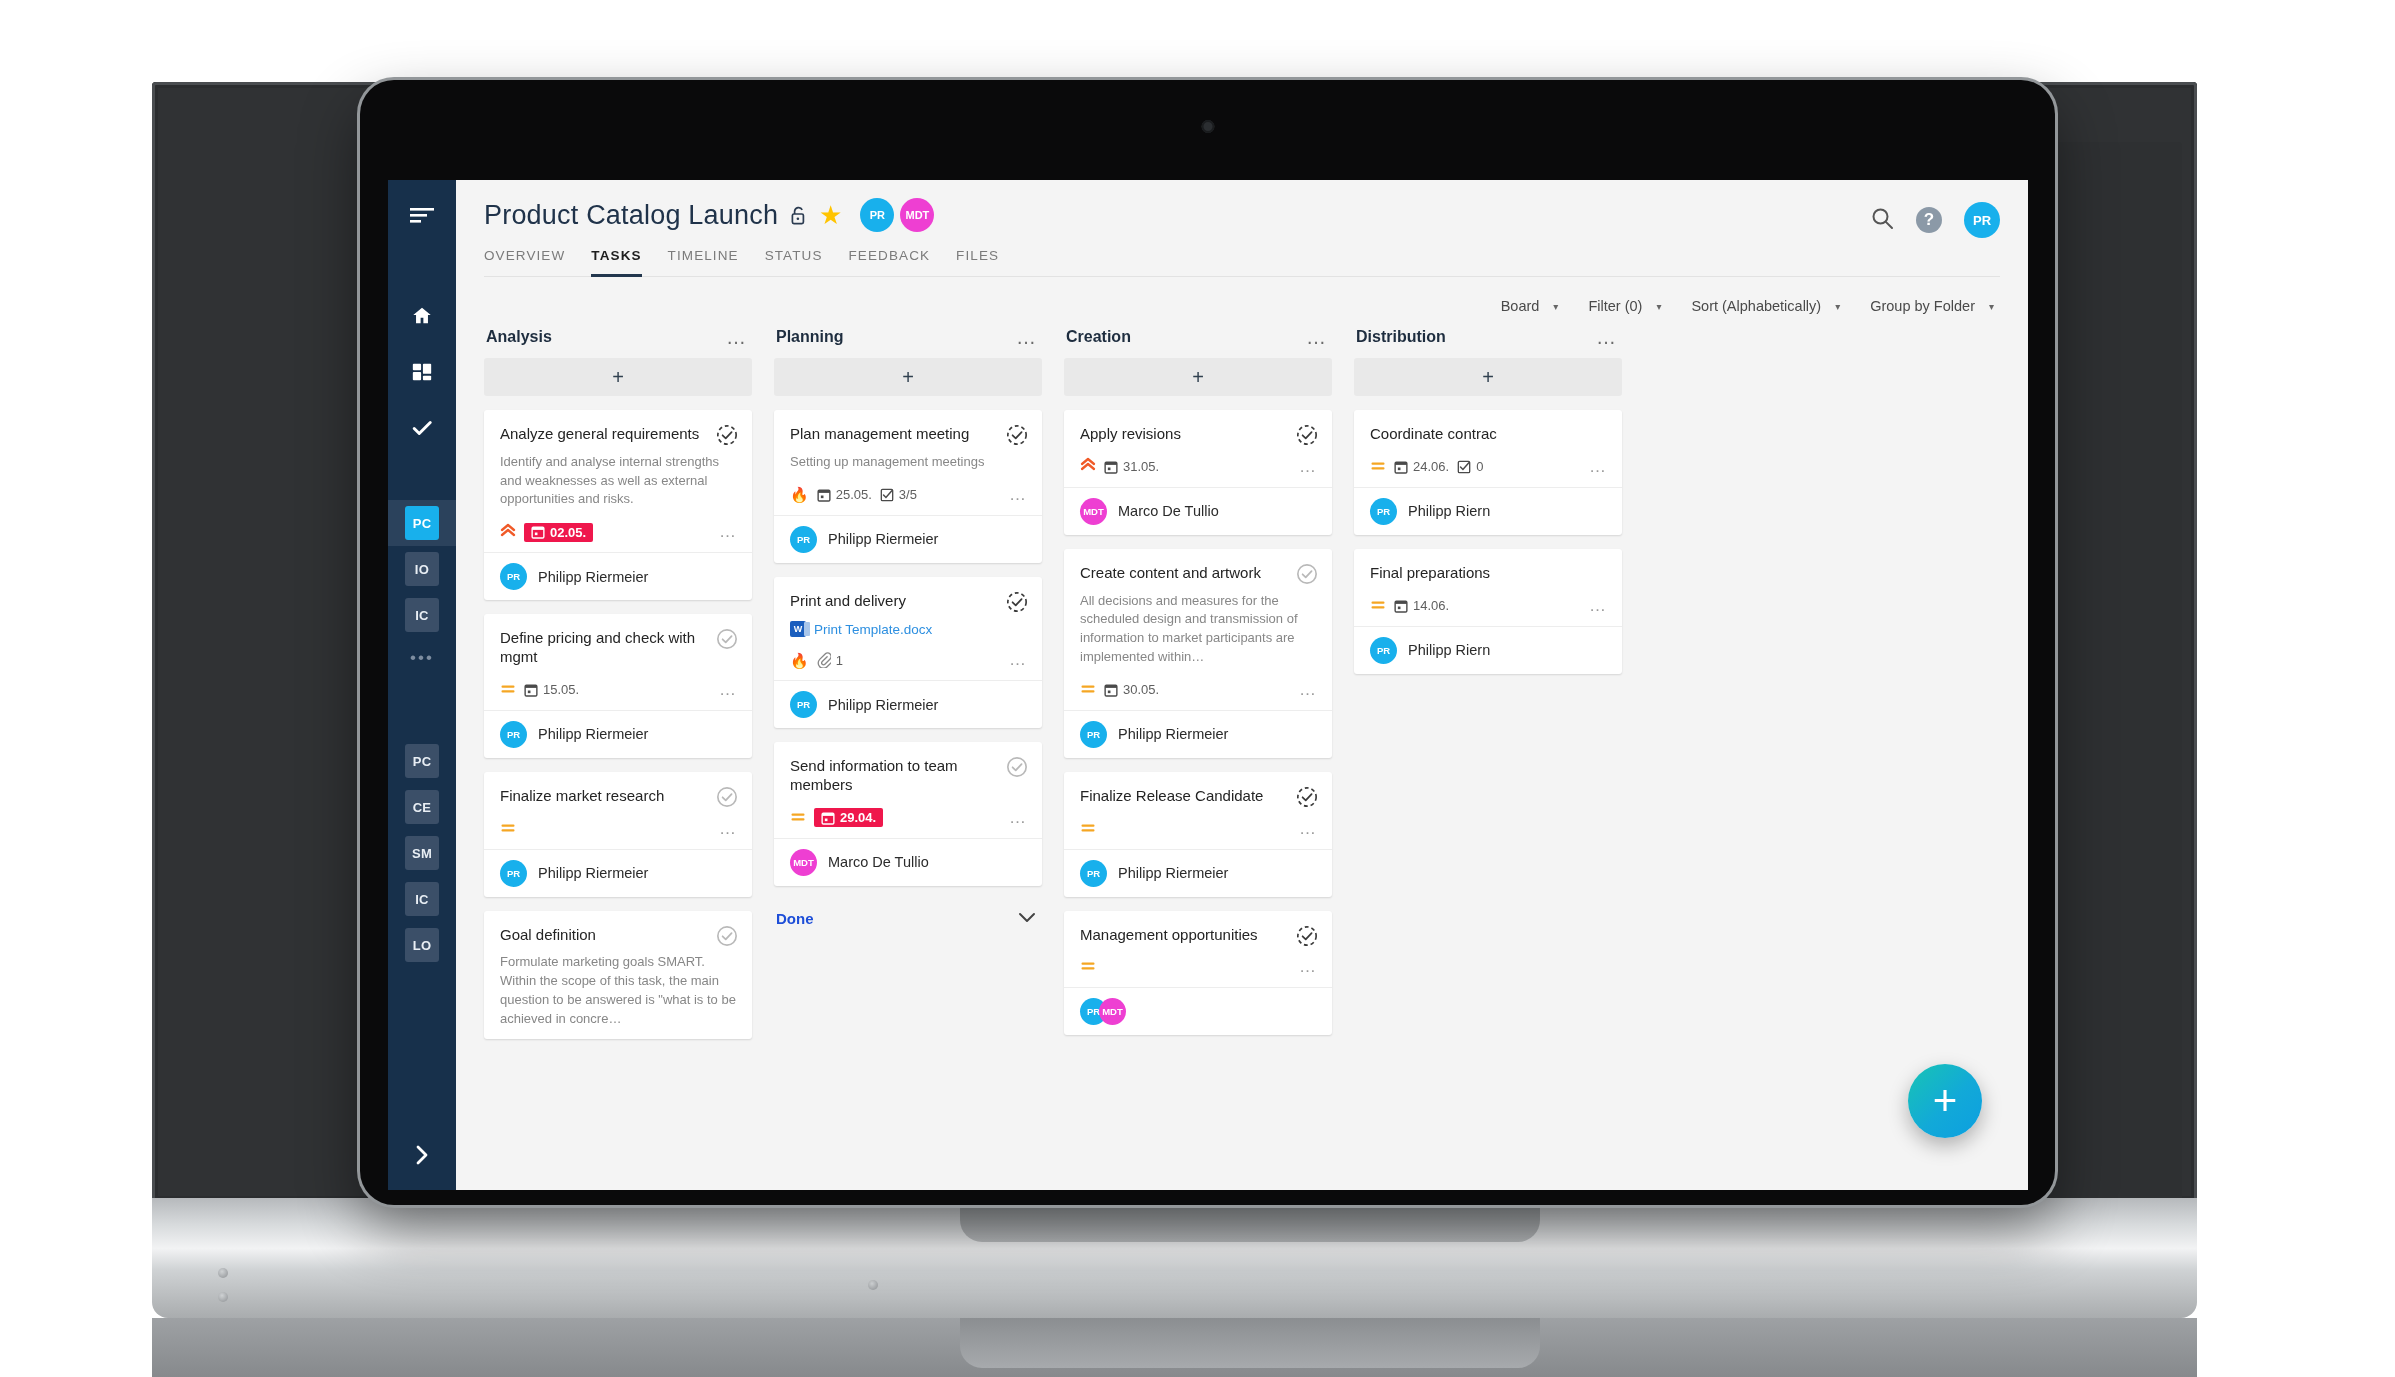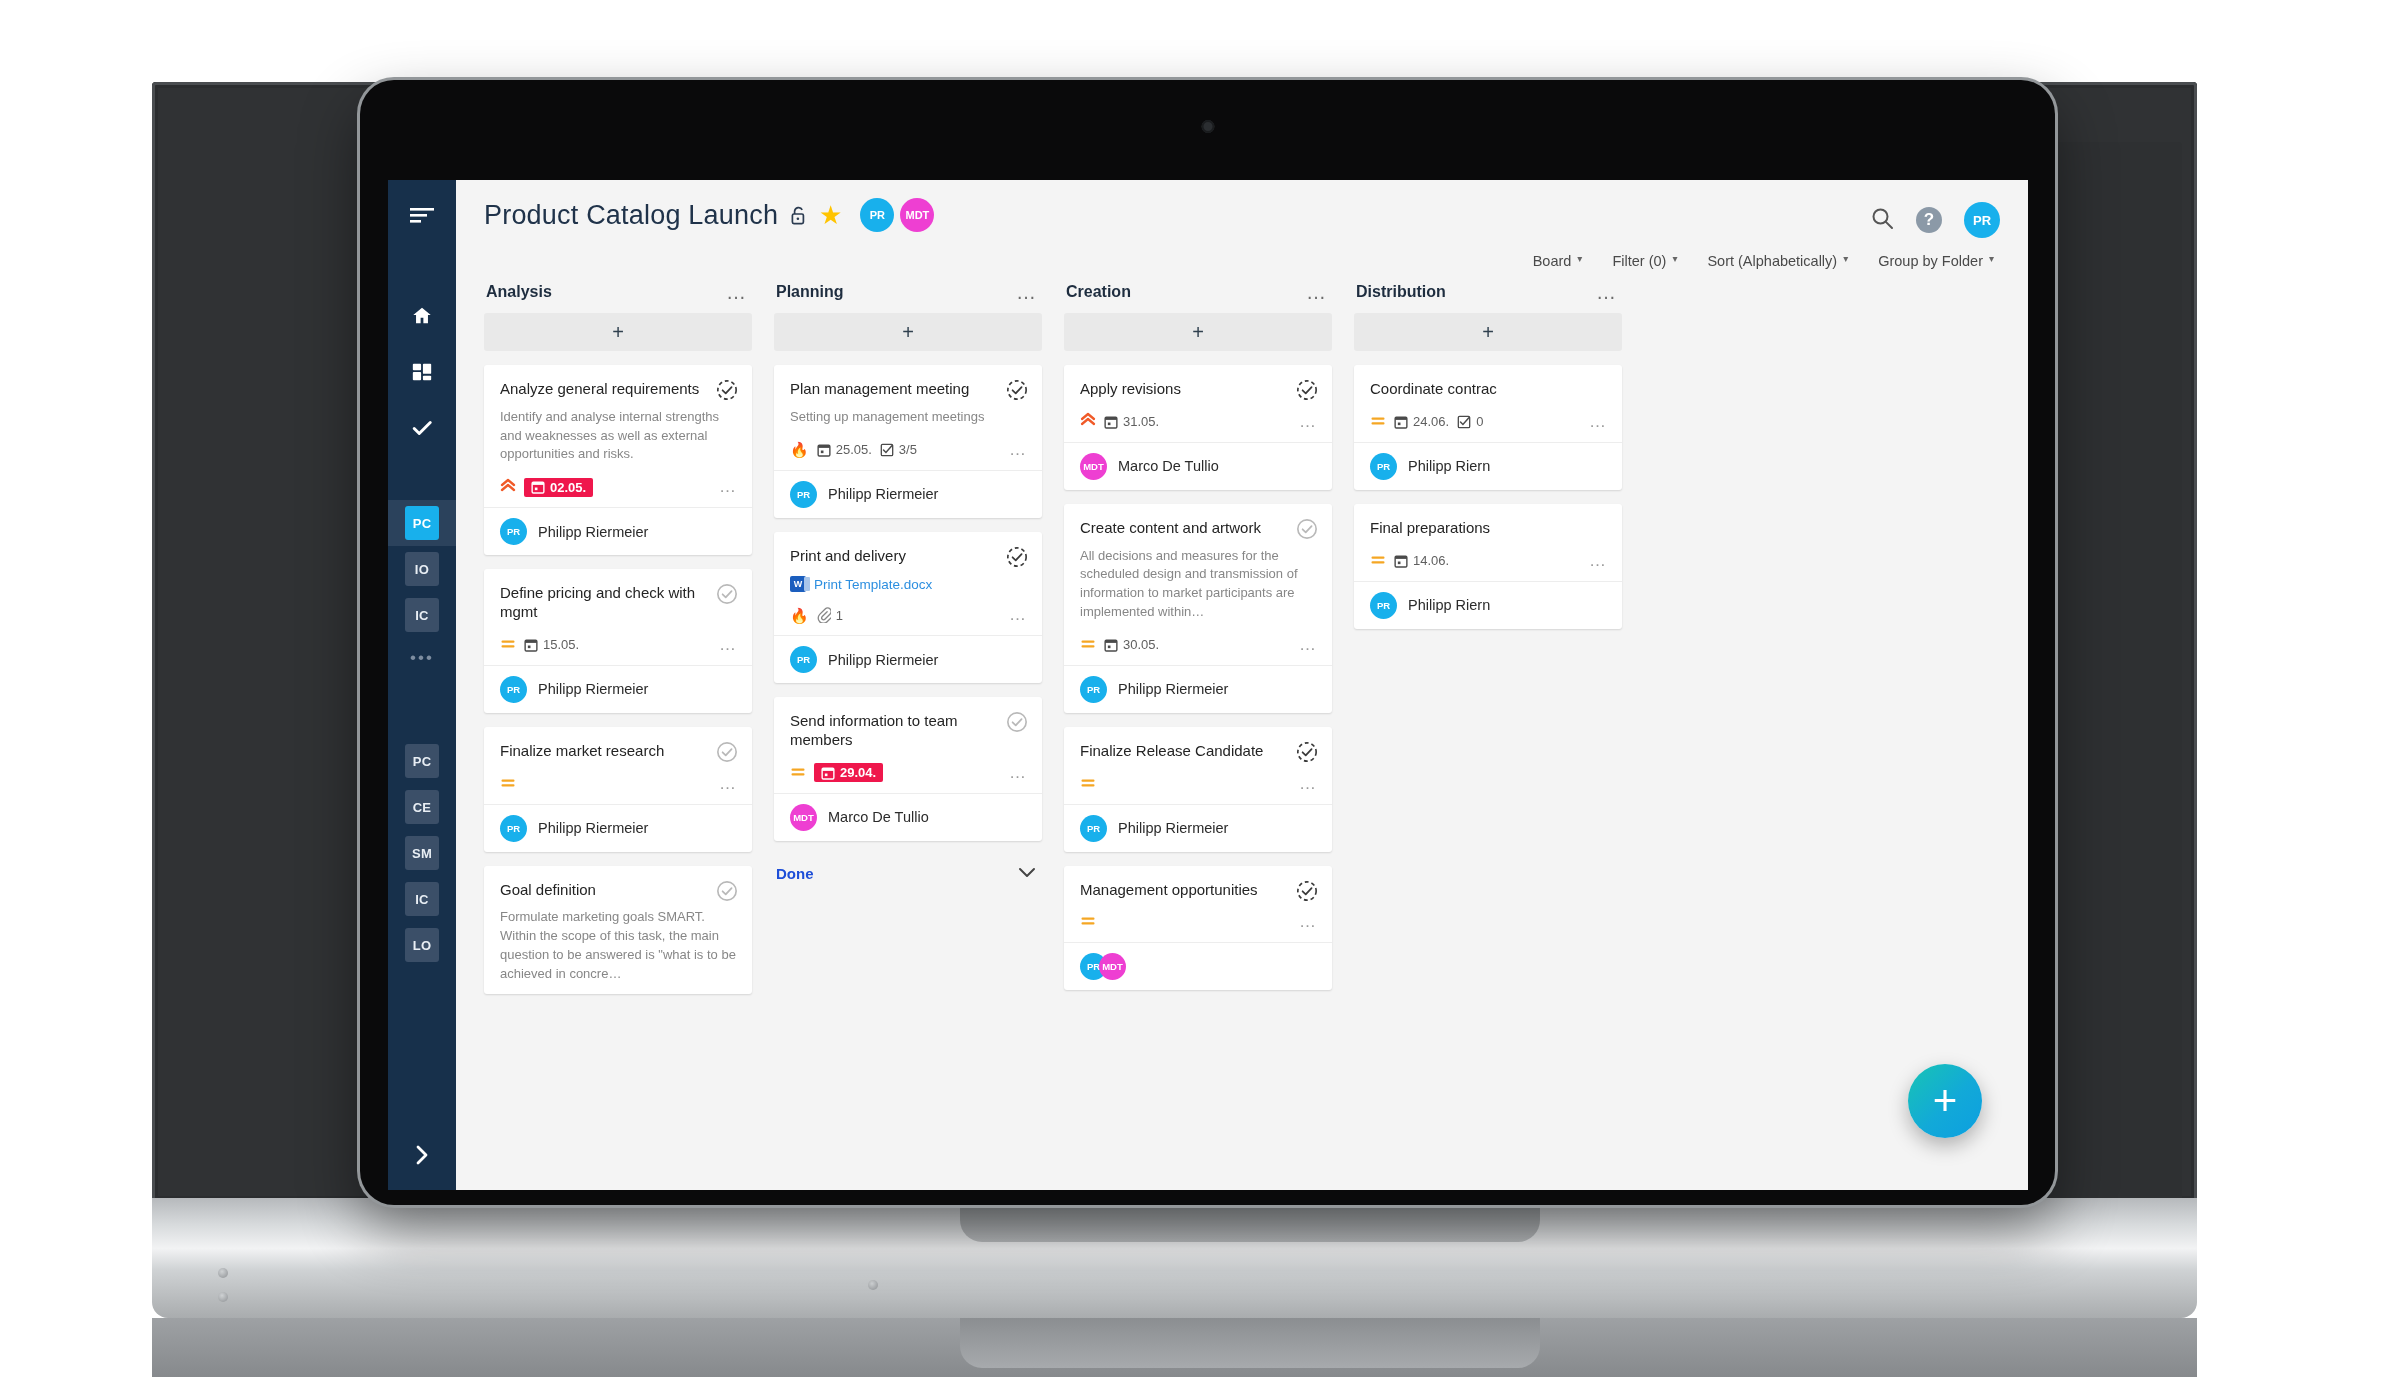--- a/index.html
+++ b/index.html
@@ -78,21 +78,21 @@
   .av-lg{width:36px;height:36px;font-size:13px;}
 
   .tabs{display:flex;gap:26px;margin-top:16px;border-bottom:1px solid #e2e2e2;}
   .tab{font-size:13.5px;color:#7b7b7b;letter-spacing:1.1px;padding-bottom:11px;
        border-bottom:3px solid transparent;margin-bottom:-1px;}
   .tab.active{color:#1e1e1e;font-weight:bold;border-bottom-color:#22364d;}
 
   
   .board-toolbar{display:flex;justify-content:flex-end;align-items:center;gap:30px;
       padding:14px 34px 10px 0;}
-  .tb-item{font-size:14.5px;color:#4a4a4a;display:flex;align-items:flex-start;gap:6px;}
+  .tb-item{font-size:14.5px;color:#4a4a4a;display:flex;align-items:center;gap:14px;}
   .caret{font-size:10px;color:#666;}
 
   
   .board{display:flex;gap:22px;padding:0 0 0 28px;align-items:flex-start;}
   .col{width:268px;flex:0 0 268px;}
   .col-head{display:flex;justify-content:space-between;align-items:center;
       padding:4px 4px 12px 2px;}
   .col-title{font-size:16px;color:#1e2d3f;font-weight:bold;}
   .col-dots{color:#6b6b6b;font-size:20px;letter-spacing:2px;line-height:10px;}
   .add-card{height:38px;background:#e9e9e9;border-radius:3px;display:flex;
@@ -242,20 +242,28 @@
           <span>
             <svg width="24" height="24" viewBox="0 0 24 24">
               <circle cx="10.5" cy="10.5" r="7" stroke="#555" stroke-width="2" fill="none"></circle>
               <path d="M15.6 15.6 22 22" stroke="#555" stroke-width="2" stroke-linecap="round"></path>
             </svg>
           </span>
           <span class="help-circle">?</span>
           <span class="avatar av-lg av-cyan">PR</span>
         </div>
 
+        <div class="tabs">
+          <div class="tab">OVERVIEW</div>
+          <div class="tab active">TASKS</div>
+          <div class="tab">TIMELINE</div>
+          <div class="tab">STATUS</div>
+          <div class="tab">FEEDBACK</div>
+          <div class="tab">FILES</div>
+        </div>
       </div>
 
       <div class="board-toolbar">
         <div class="tb-item">
           <span>Board</span>
           <span class="caret">▾</span>
         </div>
         <div class="tb-item">
           <span>Filter (0)</span>
           <span class="caret">▾</span>

